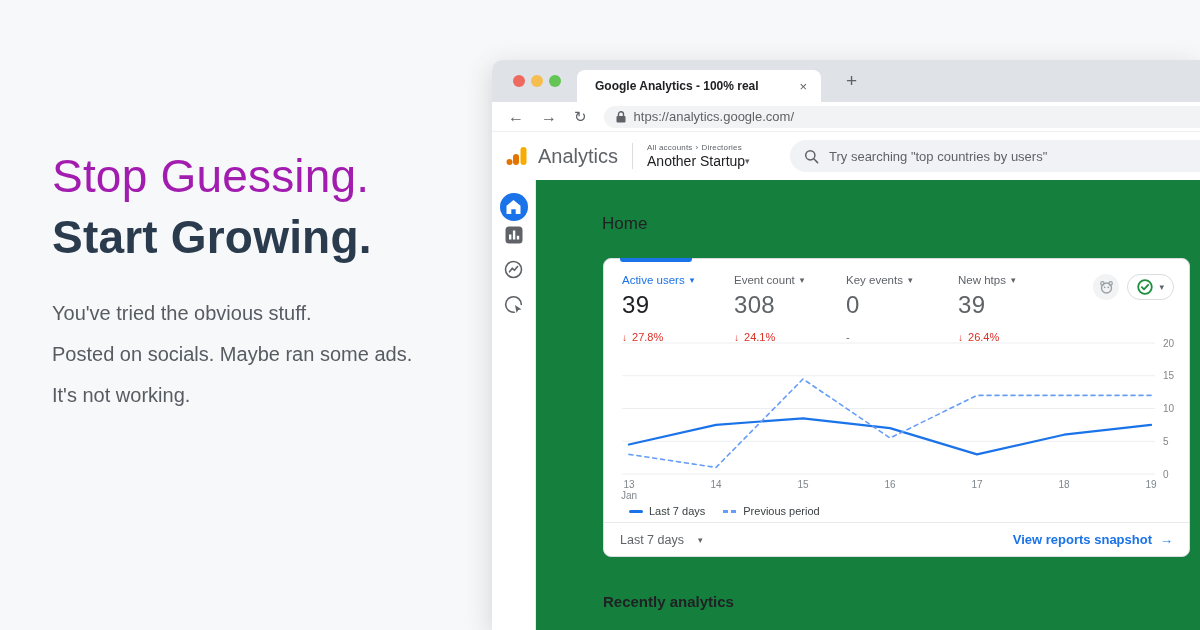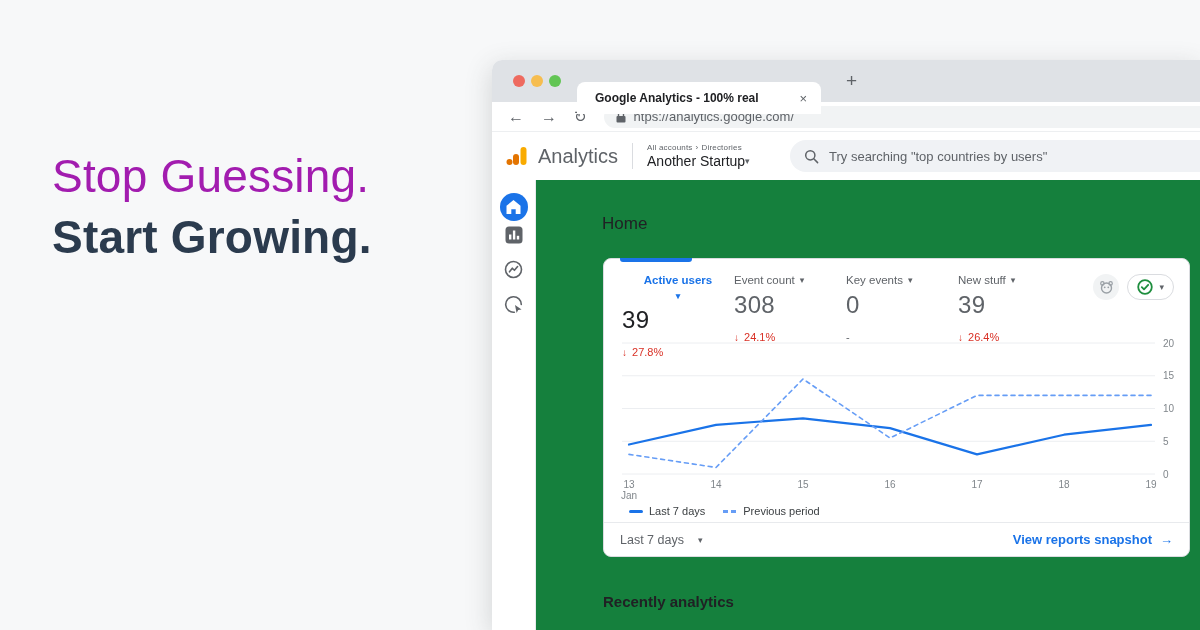--- a/index.html
+++ b/index.html
@@ -22,21 +22,21 @@
     background:#fff; border-top-left-radius:10px;
     box-shadow:-2px 6px 26px rgba(60,64,67,.18);
   }
   .tabstrip { position:relative; height:42px; background:#dfe2e6; border-top-left-radius:10px; }
   .lights { position:absolute; left:21px; top:15px; display:flex; gap:6px; }
   .light { width:12px; height:12px; border-radius:50%; }
   .light.r { background:#ee6a5f; } .light.y { background:#f6bd50; } .light.g { background:#62c554; }
   .tab {
     position:absolute; left:85px; top:10px; width:244px; height:32px;
     background:#fff; border-radius:8px 8px 0 0;
-    display:flex; align-items:center; padding:0 12px 0 18px;margin-top:12px;
+    display:flex; align-items:center; padding:0 12px 0 18px;
   }
   .tab-title { flex:1; font-size:12px; font-weight:700; color:#202124; white-space:nowrap; overflow:hidden; }
   .tab-close { font-size:13px; color:#5f6368; padding:0 2px; cursor:default; }
   .newtab { position:absolute; left:348px; top:8px; font-size:19px; color:#5f6368; padding:2px 6px; }
   .toolbar { height:30px; background:#fff; display:flex; align-items:center; padding:0 0 0 16px; gap:17px; border-bottom:1px solid #edeff1; }
   .nav-ic { font-size:16px; color:#5f6368; line-height:1; }
   .reload { font-size:15px; }
   .urlbar {
     flex:1; height:22px; margin-right:0; background:#f1f3f4; border-radius:12px 0 0 12px;
     display:flex; align-items:center; gap:8px; padding:0 12px; min-width:0;
@@ -71,21 +71,21 @@
   .page-title { position:absolute; left:66px; top:34px; font-size:17px; color:#202124; }
   
   .card {
     position:absolute; left:67px; top:78px; width:587px; height:299px;
     background:#fff; border:1px solid #dadce0; border-radius:8px;
   }
   .indicator { position:absolute; top:-1px; left:16px; width:72px; height:4px; background:#1a73e8; border-radius:0 0 3px 3px; }
   .metrics { display:flex; padding:15px 0 0 18px; }
   .metric { width:112px; }
   .m-label { display:flex; align-items:center; gap:5px; font-size:11.5px; color:#5f6368; }
-  .metric.active .m-label { color:#1a73e8; font-weight:700;flex-direction:column; }
+  .metric.active .m-label { color:#1a73e8; font-weight:400; }
   .metric.active .m-label .caret { color:#1a73e8; }
   .m-value { margin-top:5px; font-size:24px; color:#5f6368; letter-spacing:.3px; }
   .metric.active .m-value { color:#202124; }
   .m-delta { margin-top:12px; font-size:11px; color:#d93025; }
   .m-delta.none { color:#5f6368; }
   .m-delta .da { font-size:10px; margin-right:2px; }
   .card-tools { position:absolute; top:15px; right:15px; display:flex; align-items:center; gap:8px; }
   .insights-btn { width:26px; height:26px; border-radius:50%; background:#f1f3f4; display:flex; align-items:center; justify-content:center; }
   .quality-pill { height:26px; border:1px solid #dadce0; border-radius:13px; background:#fff; display:flex; align-items:center; gap:6px; padding:0 9px; }
   .chart-svg { position:absolute; left:0; top:70px; }
@@ -100,20 +100,25 @@
   .range-sel { display:flex; align-items:center; gap:14px; font-size:12.5px; color:#5f6368; }
   .cta { display:flex; align-items:center; gap:8px; font-size:13px; font-weight:700; color:#1a73e8; }
   .recent-title { position:absolute; left:67px; top:413px; font-size:15px; font-weight:700; color:#202124; }
 </style>
 </head>
 <body>
 
 <div class="hero">
   <div class="hero-t1">Stop Guessing.</div>
   <div class="hero-t2">Start Growing.</div>
+  <div class="hero-body">
+    <p>You've tried the obvious stuff.</p>
+    <p>Posted on socials. Maybe ran some ads.</p>
+    <p>It's not working.</p>
+  </div>
 </div>
 
 <div class="browser">
 
   <div class="tabstrip">
     <div class="lights">
       <span class="light r"></span>
       <span class="light y"></span>
       <span class="light g"></span>
     </div>
@@ -219,21 +224,21 @@
             <div class="metric">
               <div class="m-label">
                 <span>Key events</span>
                 <span class="caret">▾</span>
               </div>
               <div class="m-value">0</div>
               <div class="m-delta none">-</div>
             </div>
             <div class="metric">
               <div class="m-label">
-                <span>New stuff</span>
+                <span>New htps</span>
                 <span class="caret">▾</span>
               </div>
               <div class="m-value">39</div>
               <div class="m-delta"><span class="da">↓</span> 26.4%</div>
             </div>
           </div>
 
         <div class="card-tools">
           <div class="insights-btn">
             <svg width="15" height="15" viewBox="0 0 15 15">

